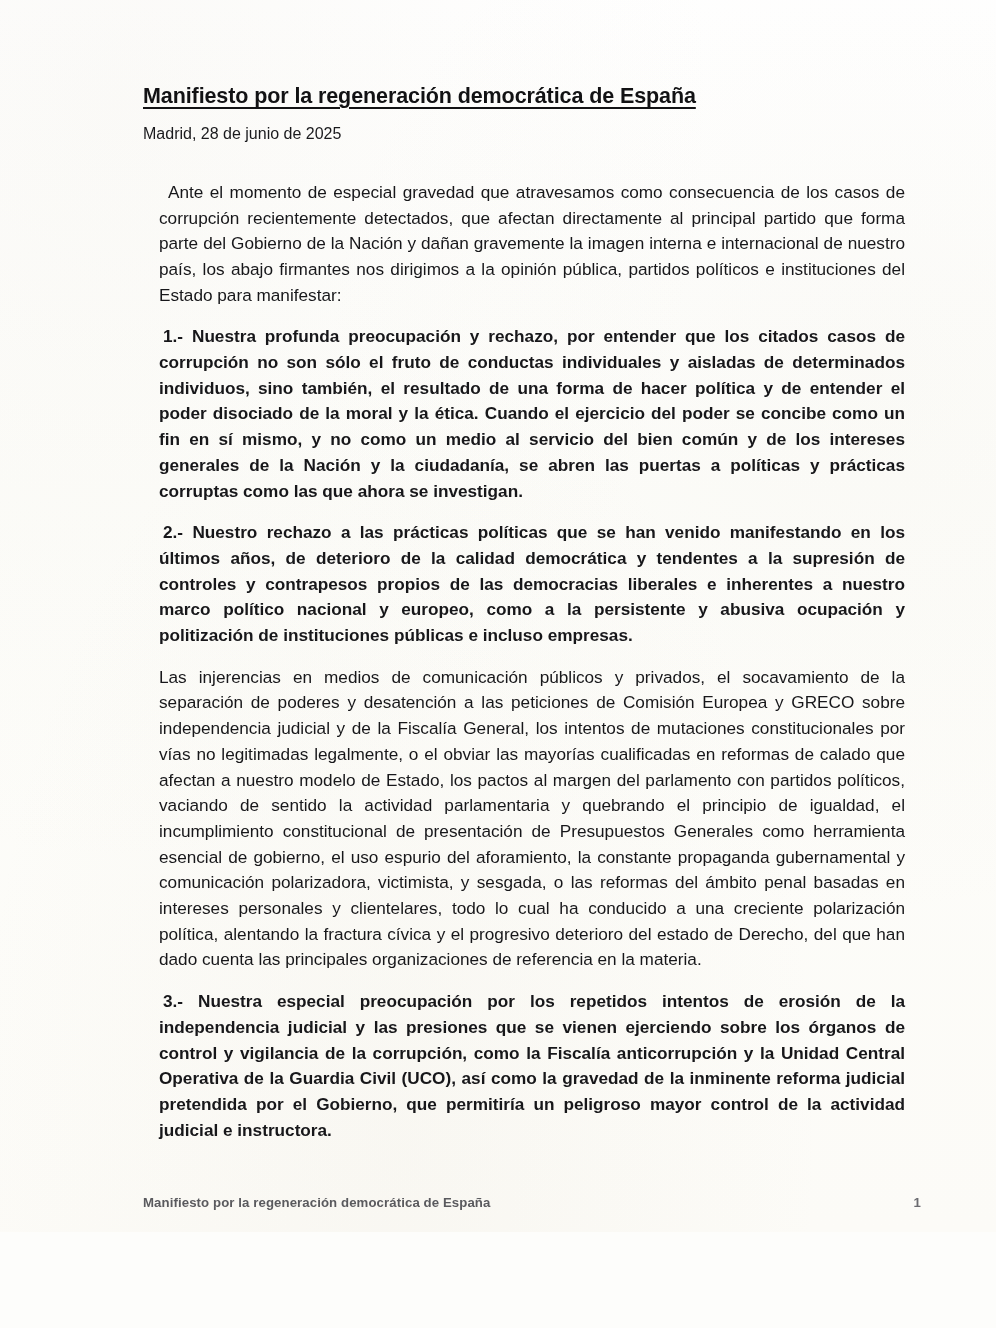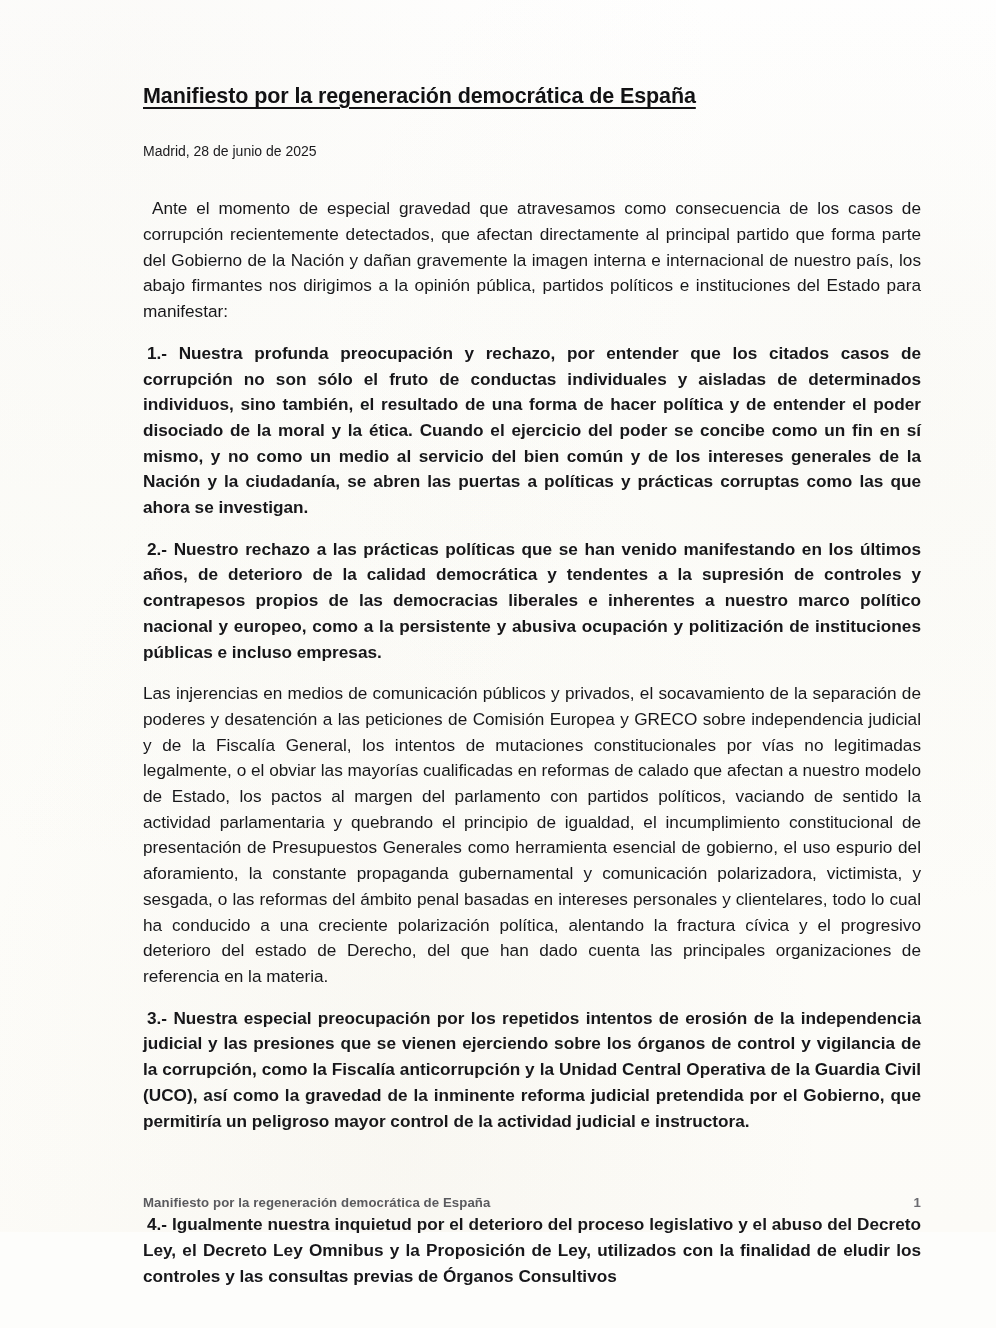--- a/index.html
+++ b/index.html
@@ -52,33 +52,33 @@
     line-height: 1.2;
     margin: 0;
     padding-top: 84px;
     text-decoration: underline;
     text-underline-offset: 4px;
     text-decoration-thickness: 2px;
     color: #121214;
   }
 
   .doc-date {
-    font-size: 14px;
+    font-size: 16px;
     line-height: 1.25;
     margin: 0;
-    padding-top: 33px;
+    padding-top: 14px;
     color: #1a1a1d;
   }
 
   .para {
     font-size: 17.2px;
     line-height: 25.7px;
     text-align: justify;
     text-justify: inter-word;
-    margin: 0;
+    margin: 16px;
     color: #17171a;
     hyphens: none;
   }
 
   .para + .para { margin-top: 16px; }
 
   .para.first-body { margin-top: 36px; text-indent: 9px; }
   .para.numbered   { text-indent: 4px; font-weight: bold; }
   .para.gap-before { margin-top: 78px; }
 
@@ -111,21 +111,20 @@
     <p class="para first-body">Ante el momento de especial gravedad que atravesamos como consecuencia de  los casos de corrupción recientemente detectados, que afectan directamente al  principal partido que forma parte del Gobierno de la Nación y dañan gravemente la  imagen interna e internacional de nuestro país, los abajo firmantes nos dirigimos a  la opinión pública, partidos políticos e instituciones del Estado para manifestar:</p>
 
     <p class="para numbered">1.- Nuestra profunda preocupación y rechazo, por entender que los citados casos  de corrupción no son sólo el fruto de conductas individuales y aisladas de  determinados individuos, sino también, el resultado de una forma de hacer política  y de entender el poder disociado de la moral y la ética. Cuando el ejercicio del poder  se concibe como un fin en sí mismo, y no como un medio al servicio del bien común  y de los intereses generales de la Nación y la ciudadanía, se abren las puertas a  políticas y prácticas corruptas como las que ahora se investigan.</p>
 
     <p class="para numbered">2.- Nuestro rechazo a las prácticas políticas que se han venido manifestando en los  últimos años, de deterioro de la calidad democrática y tendentes a la supresión de controles y contrapesos propios de las democracias liberales e inherentes a nuestro marco político nacional y europeo, como a la persistente y abusiva  ocupación y politización de instituciones públicas e incluso empresas.</p>
 
     <p class="para">Las injerencias en medios de comunicación públicos y privados, el socavamiento de la separación de poderes y desatención a las peticiones de Comisión Europea y GRECO sobre independencia judicial y de la Fiscalía General, los intentos de mutaciones constitucionales por vías no legitimadas legalmente, o el obviar las mayorías cualificadas en reformas de calado que afectan a nuestro modelo de Estado, los pactos al margen del parlamento con partidos políticos, vaciando de sentido la actividad parlamentaria y quebrando el principio de igualdad, el incumplimiento constitucional de presentación de Presupuestos Generales como herramienta esencial de gobierno, el uso espurio del aforamiento, la constante propaganda gubernamental y comunicación polarizadora, victimista, y sesgada, o las reformas del ámbito penal basadas en intereses personales y clientelares, todo lo cual ha conducido a una creciente polarización política, alentando la fractura cívica y el progresivo deterioro del estado de Derecho, del que han dado cuenta las principales organizaciones de referencia en la materia.</p>
 
     <p class="para numbered">3.- Nuestra especial preocupación por los repetidos intentos de erosión de la independencia judicial y las presiones que se vienen ejerciendo sobre los órganos de control y vigilancia de la corrupción, como la Fiscalía anticorrupción y la Unidad Central Operativa de la Guardia Civil (UCO), así como la gravedad de la inminente reforma judicial pretendida por el Gobierno, que permitiría un peligroso mayor  control de la actividad judicial e instructora.</p>
 
-    <p class="para numbered gap-before">4.- Igualmente nuestra inquietud por el deterioro del proceso legislativo y el abuso  del Decreto Ley, el Decreto Ley Omnibus y la Proposición de Ley, utilizados con la  finalidad de eludir los controles y las consultas previas de Órganos Consultivos</p>
 
   </div>
 
   <div class="footer">
     <span class="footer-title">Manifiesto por la regeneración democrática de España</span>
     <span class="footer-pageno">1</span>
   </div>
 </div>
 
 </body></html>

